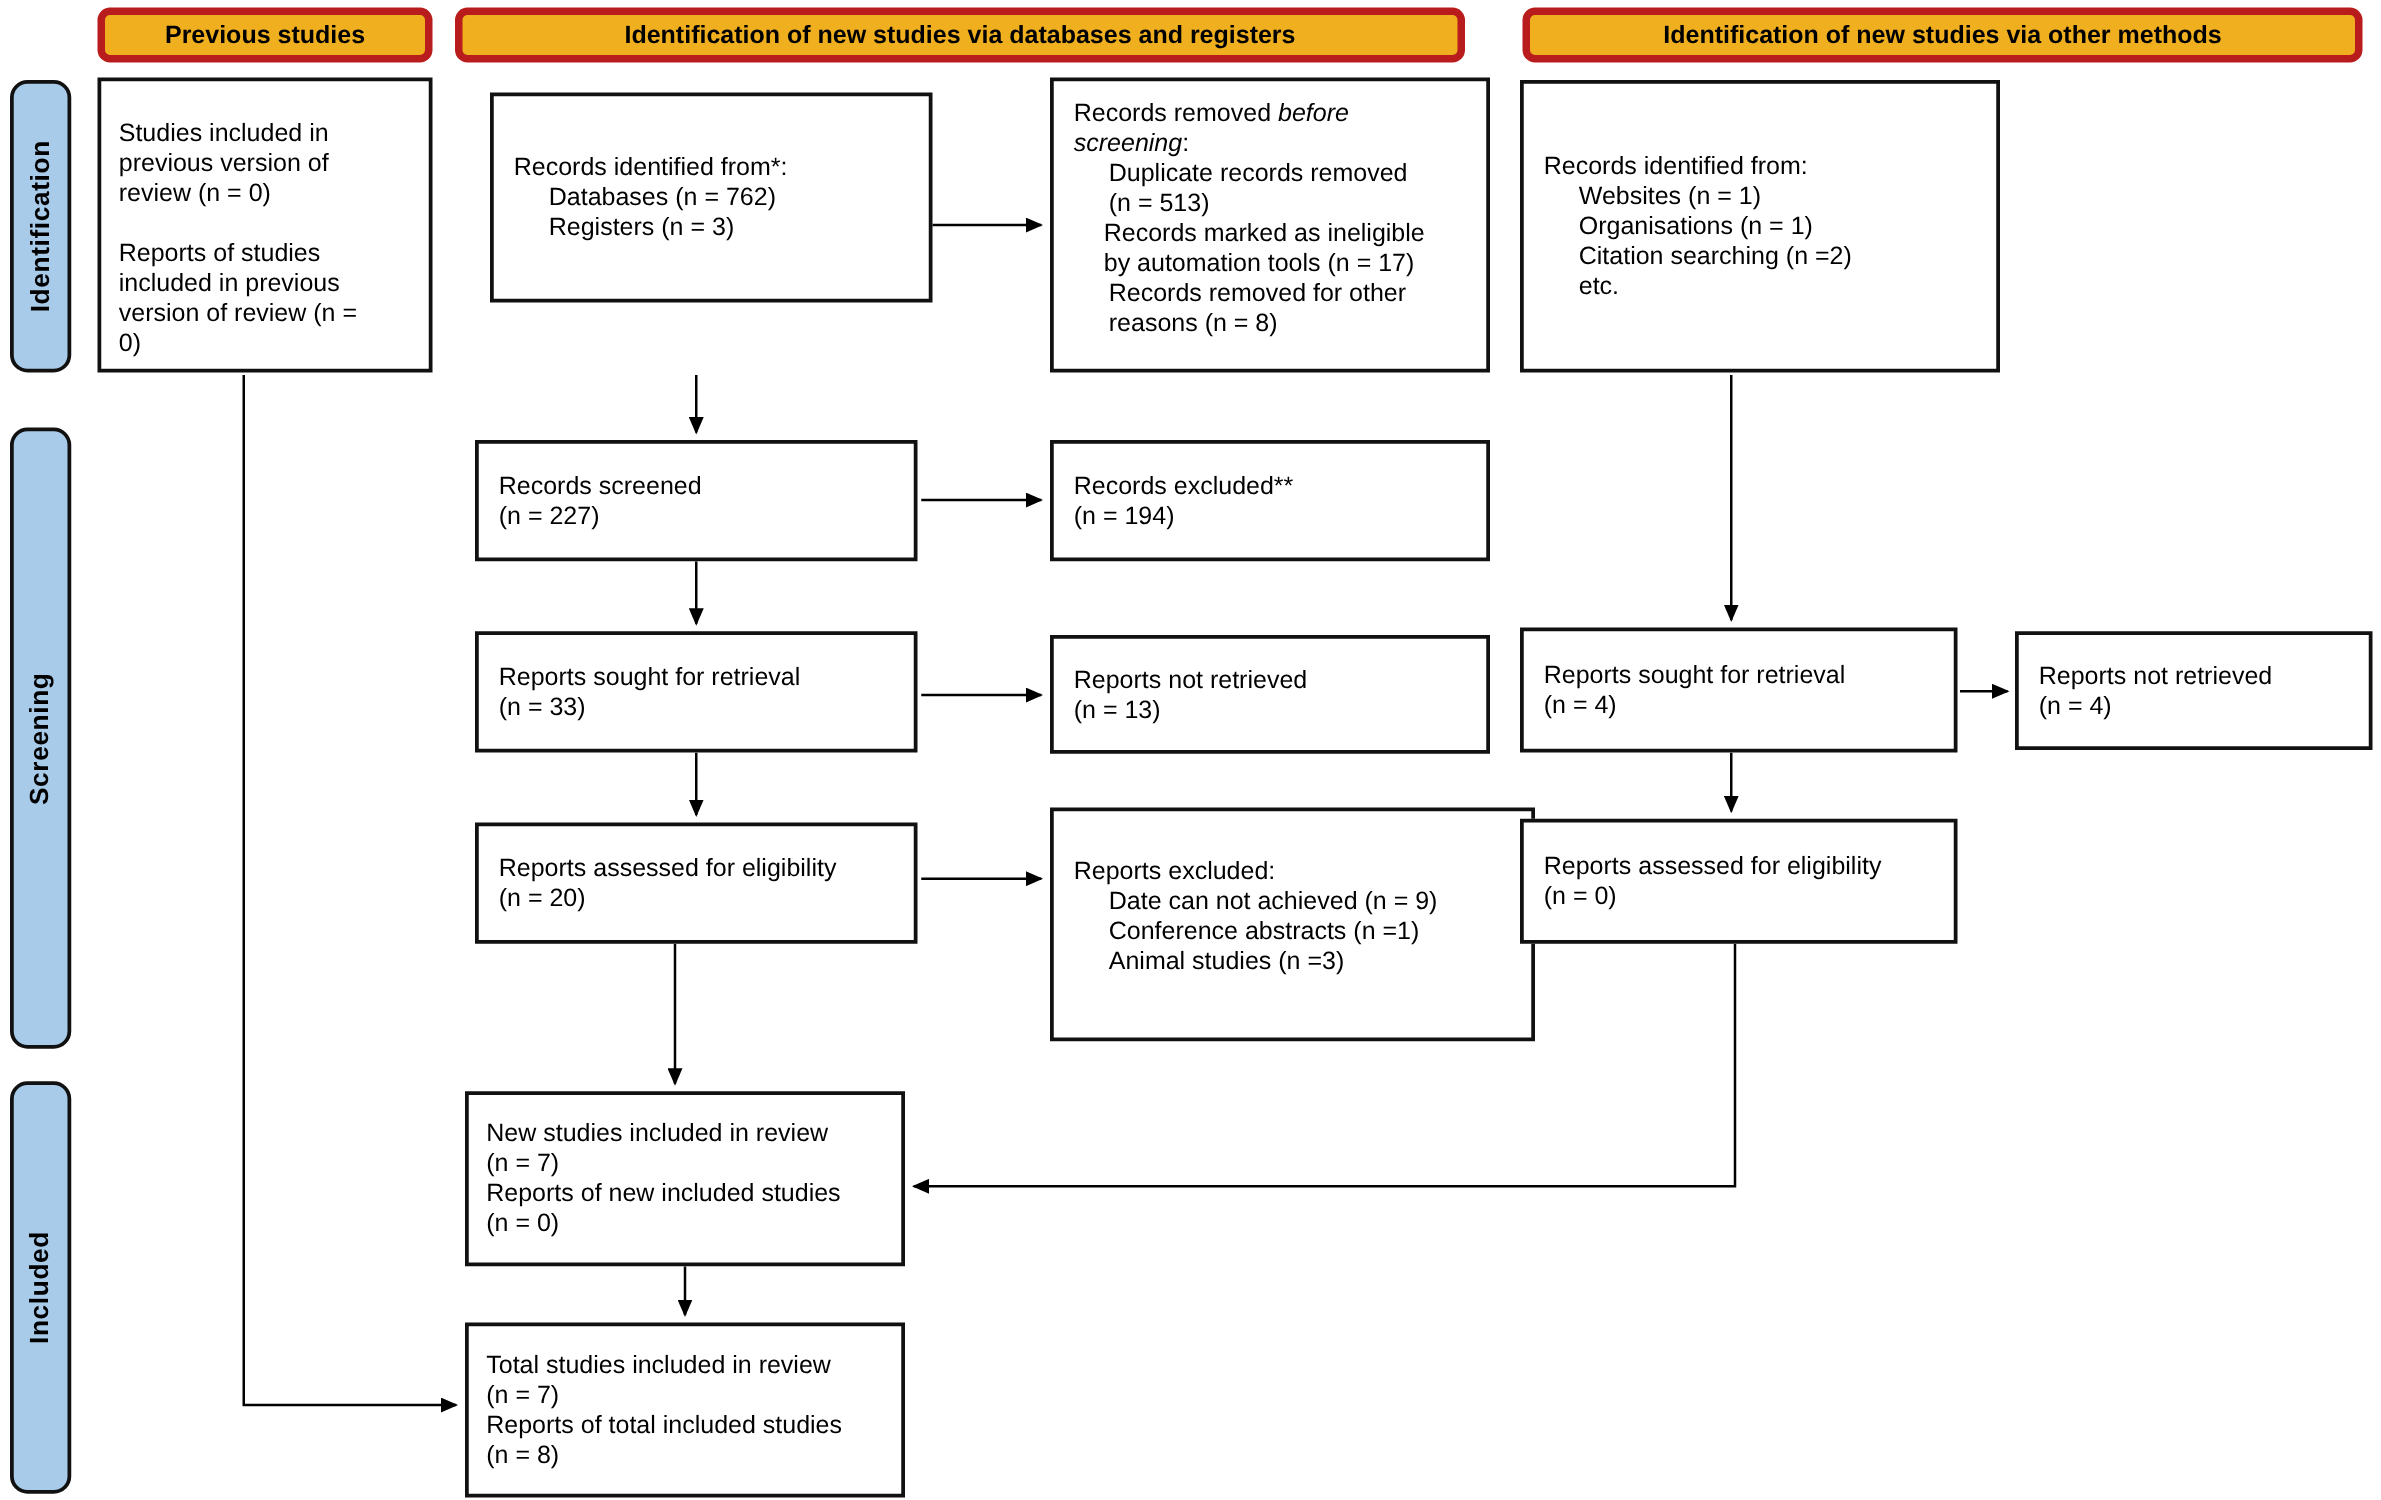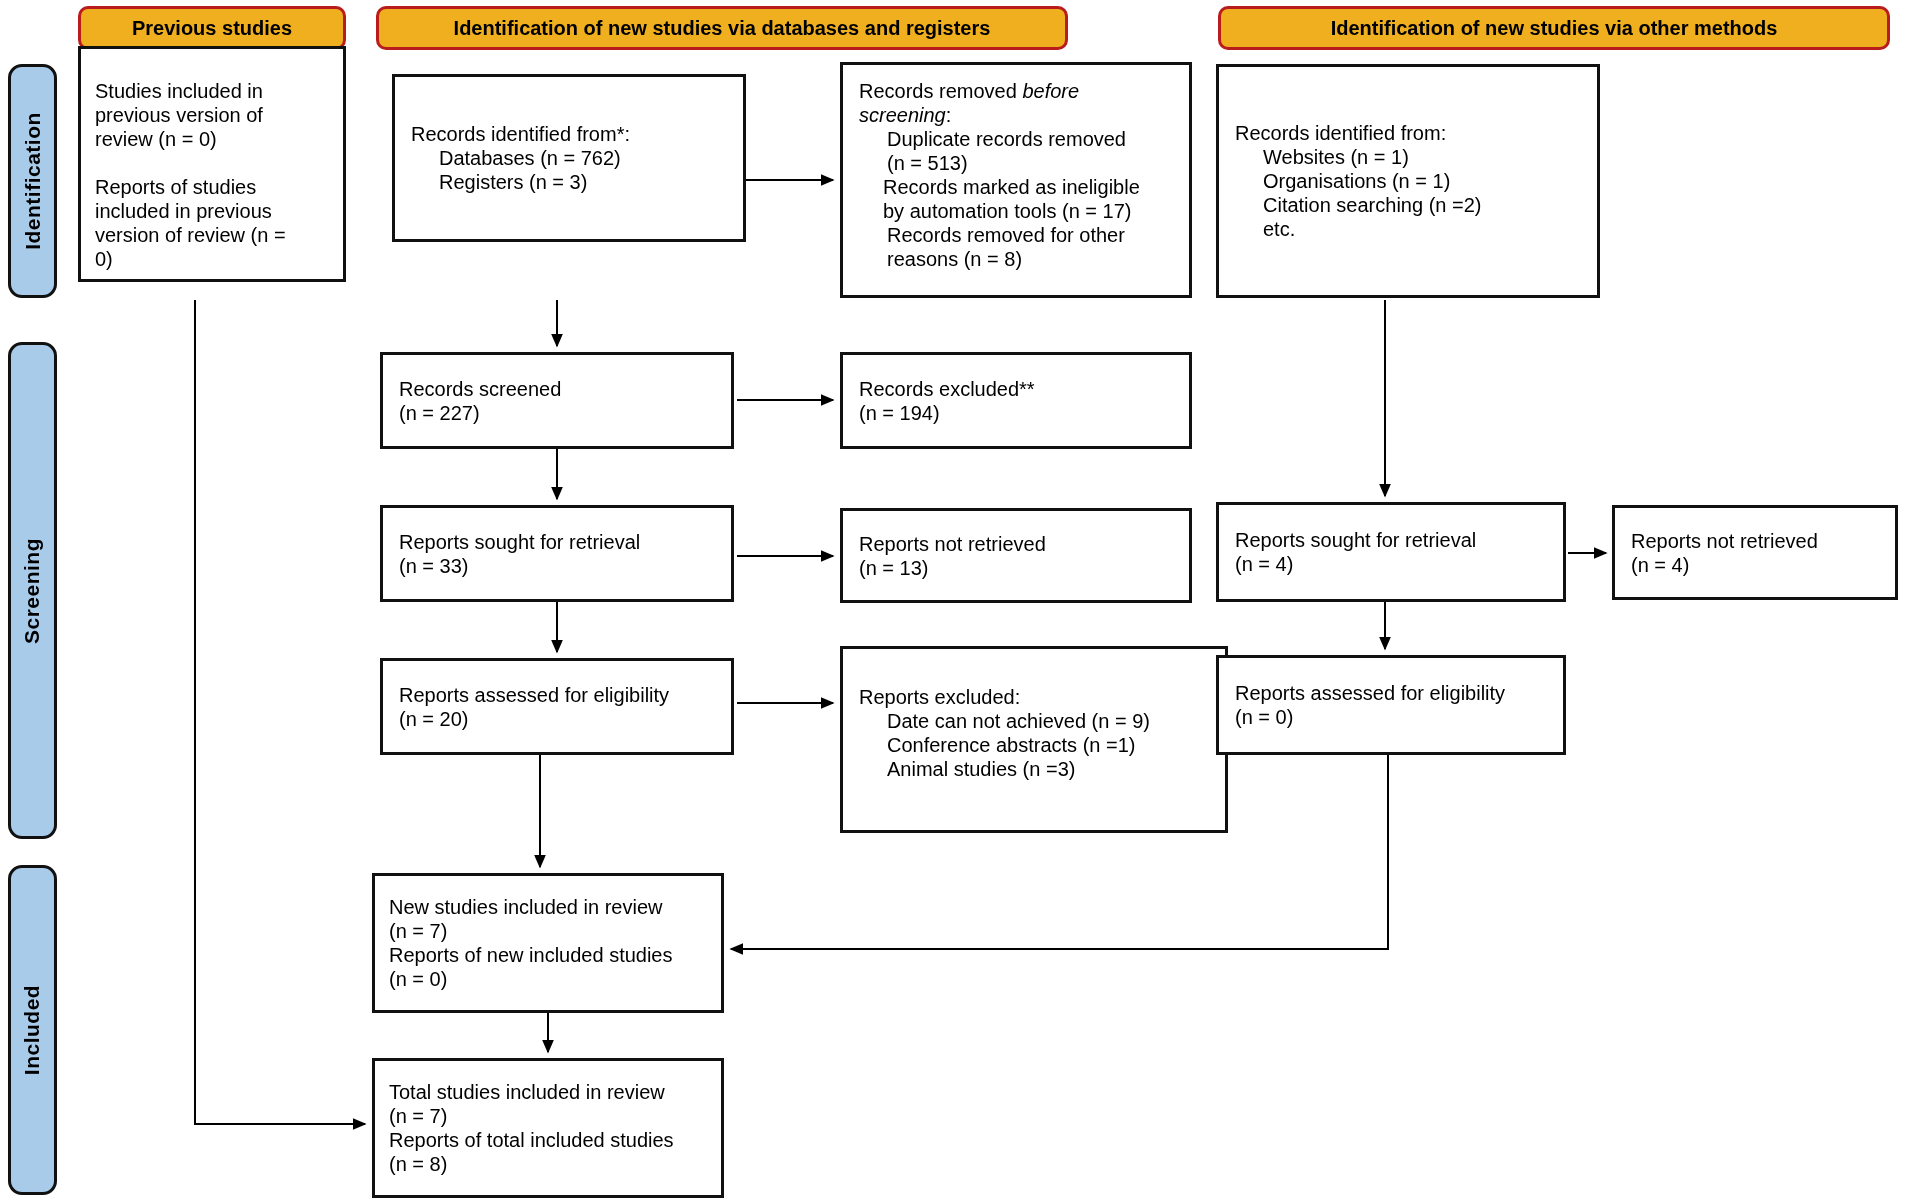--- a/index.html
+++ b/index.html
@@ -4,21 +4,21 @@
 <style>
   html,body{margin:0;padding:0;background:#ffffff;}
   .canvas{
     position:relative;width:1905px;height:1200px;background:#ffffff;
     font-family:"Liberation Sans","DejaVu Sans",sans-serif;color:#000;
     overflow:hidden;
   }
   .arrows{position:absolute;left:0;top:0;width:1905px;height:1200px;pointer-events:none;}
   .hdr{
     position:absolute;display:flex;align-items:center;justify-content:center;
-    background:#F0AF1E;border:3px solid #b91c1c;border-radius:10px;
+    background:#F0AF1E;border:6px solid #b91c1c;border-radius:10px;
     font-weight:bold;font-size:20px;text-align:center;box-sizing:border-box;
   }
   .tab{
     position:absolute;display:flex;align-items:center;justify-content:center;
     background:#A8CBEA;border:3px solid #111;border-radius:14px;box-sizing:border-box;
   }
   .tab span{
     transform:rotate(-90deg);white-space:nowrap;font-weight:bold;font-size:21px;letter-spacing:.5px;
   }
   .box{
@@ -54,34 +54,34 @@
       <line x1="548" y1="1013" x2="548" y2="1052" marker-end="url(#ah)"></line>
       <line x1="1385" y1="300" x2="1385" y2="496" marker-end="url(#ah)"></line>
       <line x1="1568" y1="553" x2="1606" y2="553" marker-end="url(#ah)"></line>
       <line x1="1385" y1="602" x2="1385" y2="649" marker-end="url(#ah)"></line>
       <polyline points="1388,755 1388,949 731,949" marker-end="url(#ah)"></polyline>
       <polyline points="195,300 195,1124 365,1124" marker-end="url(#ah)"></polyline>
     </g>
   </svg>
 
   <div class="hdr" style="left:78px;top:6px;width:268px;height:44px;">Previous studies</div>
-  <div class="hdr" style="left:376px;top:6px;width:692px;height:44px;">Identification of new studies via databases and registers</div>
+  <div class="hdr" style="left:364px;top:6px;width:808px;height:44px;">Identification of new studies via databases and registers</div>
   <div class="hdr" style="left:1218px;top:6px;width:672px;height:44px;">Identification of new studies via other methods</div>
 
   <div class="tab" style="left:8px;top:64px;width:49px;height:234px;">
     <span>Identification</span>
   </div>
   <div class="tab" style="left:8px;top:342px;width:49px;height:497px;">
     <span>Screening</span>
   </div>
   <div class="tab" style="left:8px;top:865px;width:49px;height:330px;">
     <span>Included</span>
   </div>
 
-  <div class="box" style="left:78px;top:46px;width:268px;height:236px;padding:30px 36px 8px 14px;">
+  <div class="box" style="left:78px;top:62px;width:268px;height:236px;padding:30px 36px 8px 14px;">
     <div>Studies included in previous version of review (n = 0)</div>
     <div class="gap"></div>
     <div>Reports of studies included in previous version of review (n = 0)</div>
   </div>
 
   <div class="box vcenter pad" style="left:392px;top:62px;width:354px;height:168px;margin-top:12px;">
     <div>Records identified from*:</div>
     <div class="indent">Databases (n = 762)</div>
     <div class="indent">Registers (n = 3)</div>
   </div>

